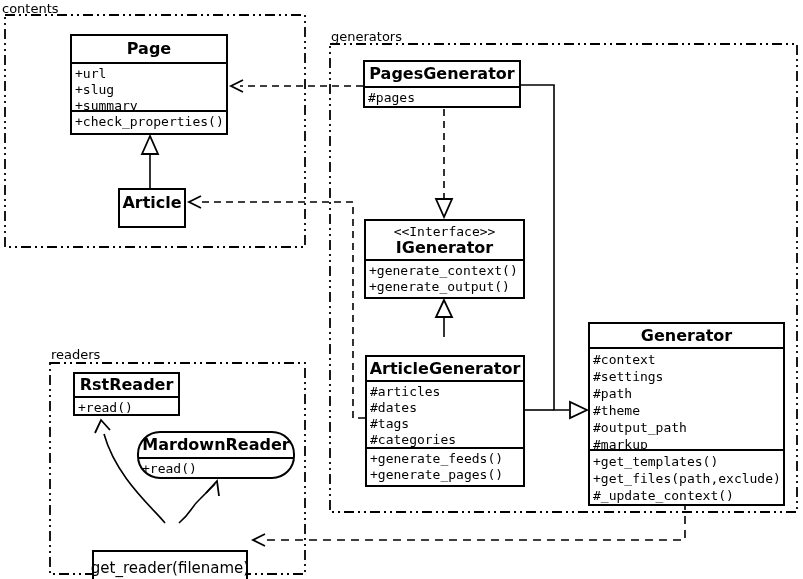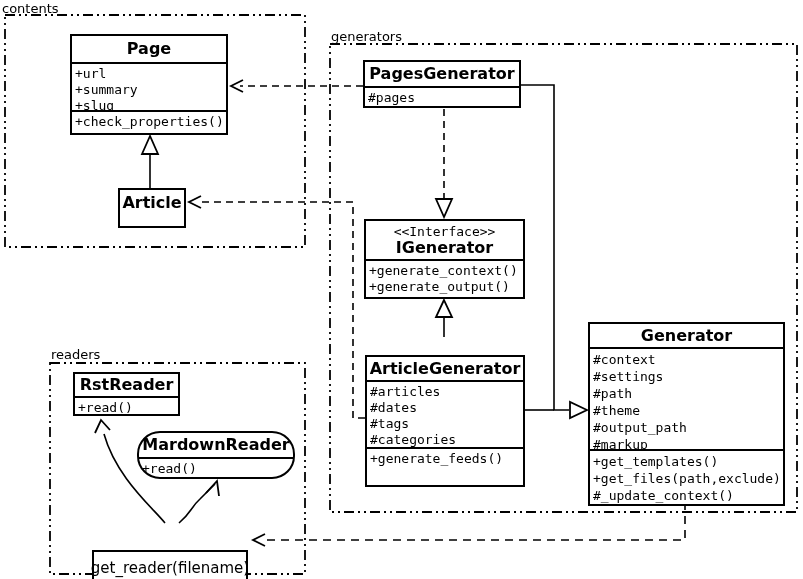--- a/index.html
+++ b/index.html
@@ -80,22 +80,22 @@
   </svg>
 
   <div class="pkg-label" style="left:2px;top:0px;">contents</div>
   <div class="pkg-label" style="left:331px;top:28px;">generators</div>
   <div class="pkg-label" style="left:51px;top:346px;">readers</div>
 
   <div class="uml-box" style="left:70px;top:34px;width:158px;height:101px;">
     <div class="uml-title sep" style="height:28px;">Page</div>
     <div class="uml-sec sep">
       <div class="row">+url</div>
+      <div class="row">+slug</div>
       <div class="row">+summary</div>
-      <div class="row">+slug</div>
     </div>
     <div class="uml-sec" style="flex:0 0 21px;">
       <div class="row">+check_properties()</div>
     </div>
   </div>
 
   <div class="uml-box" style="left:118px;top:188px;width:68px;height:40px;">
     <div class="uml-title" style="height:26px;">Article</div>
   </div>
 
@@ -120,20 +120,21 @@
   <div class="uml-box" style="left:365px;top:355px;width:160px;height:132px;">
     <div class="uml-title sep" style="height:25px;">ArticleGenerator</div>
     <div class="uml-sec sep">
       <div class="row">#articles</div>
       <div class="row">#dates</div>
       <div class="row">#tags</div>
       <div class="row">#categories</div>
     </div>
     <div class="uml-sec" style="flex:0 0 36px;">
       <div class="row">+generate_feeds()</div>
+      <div class="row">+generate_pages()</div>
     </div>
   </div>
 
   <div class="uml-box tall" style="left:588px;top:322px;width:197px;height:184px;">
     <div class="uml-title sep" style="height:25px;">Generator</div>
     <div class="uml-sec sep">
       <div class="row">#context</div>
       <div class="row">#settings</div>
       <div class="row">#path</div>
       <div class="row">#theme</div>

